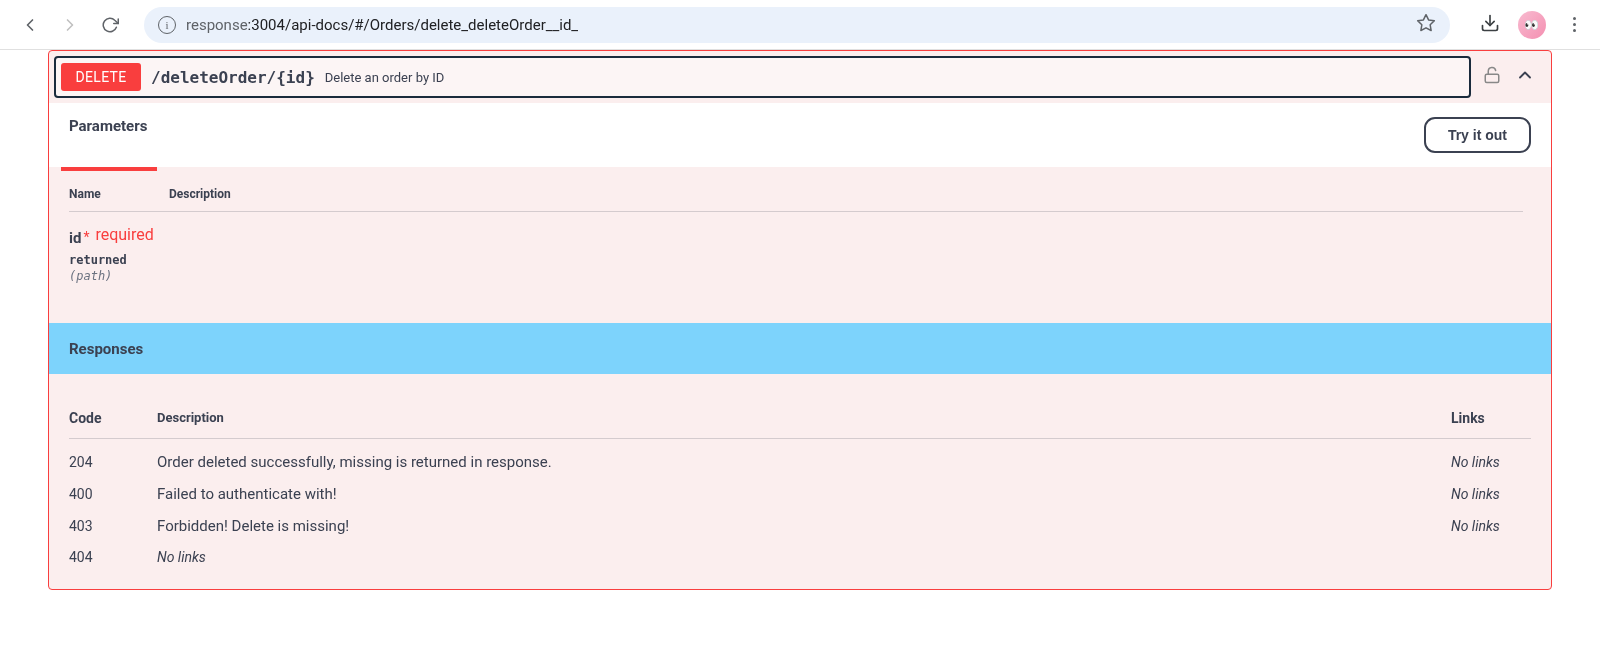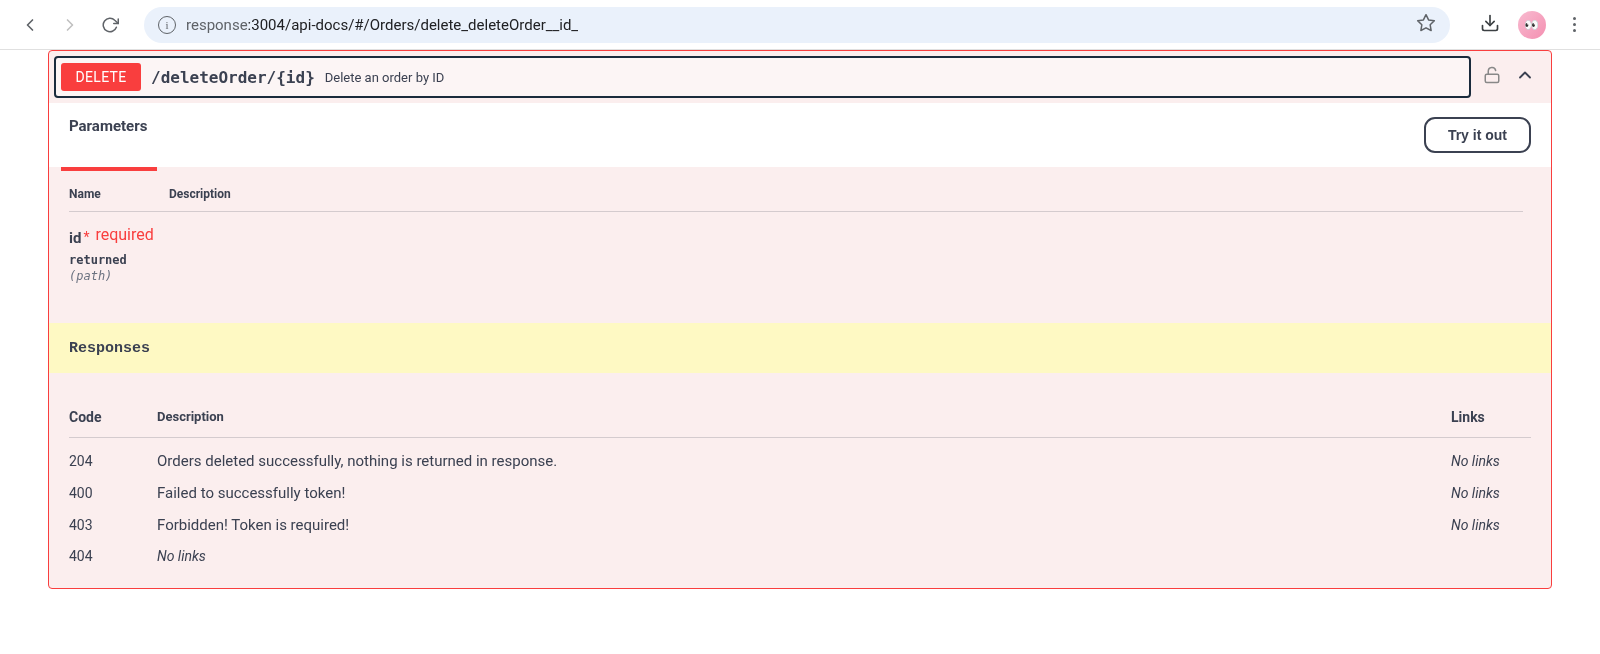--- a/index.html
+++ b/index.html
@@ -48,21 +48,21 @@
     .param-name-line { color: #3b4151; }
     .param-name { font-weight: 700; font-size: 15px; }
     .star { color: #f93e3e; font-size: 14px; margin-left: 2px; position: relative; top: -1px; }
     .required-label { color: #f93e3e; font-size: 16px; margin-left: 2px; position: relative; top: -3px; }
     .param-type { font-family: ui-monospace, Menlo, monospace; font-size: 12px; font-weight: 700; color: #3b4151; margin-top: 6px; }
     .param-in { font-family: ui-monospace, Menlo, monospace; font-style: italic; font-size: 12px; color: #6b7280; margin-top: 2px; }
     .param-desc-cell { flex: 1; }
     .param-desc-text { font-size: 15px; color: #3b4151; margin-bottom: 12px; }
     .param-input { width: 352px; padding: 9px 12px; font-size: 14px; border: 1px solid #d9d9d9; border-radius: 4px; background: #fafafa; color: #666; }
 
-    .responses-header { background: #fef9c3; padding: 16px 20px; font-family: Liberation Mono, monospace; }
+    .responses-header { background: #7dd3fc; padding: 16px 20px; }
     .responses-title { font-size: 15px; font-weight: 700; color: #3b4151; }
 
     .responses-body { padding: 24px 20px 24px 20px; }
     .resp-head { display: flex; border-bottom: 1px solid rgba(59,65,81,0.2); padding-bottom: 12px; margin-top: 12px; }
     .resp-col-code { width: 88px; font-size: 14px; font-weight: 700; color: #3b4151; }
     .resp-col-desc { flex: 1; font-size: 13px; font-weight: 700; color: #3b4151; }
     .resp-col-links { width: 80px; text-align: left; font-size: 14px; font-weight: 700; color: #3b4151; }
     .resp-row { display: flex; padding-top: 14px; align-items: baseline; }
     .resp-code { width: 88px; font-size: 14px; color: #3b4151; }
     .resp-desc { flex: 1; font-size: 15px; color: #3b4151; }
@@ -173,31 +173,31 @@
 
     <div class="responses-body">
       <div class="resp-head">
         <div class="resp-col-code">Code</div>
         <div class="resp-col-desc">Description</div>
         <div class="resp-col-links">Links</div>
       </div>
 
       <div class="resp-row">
         <div class="resp-code">204</div>
-        <div class="resp-desc">Orders deleted successfully, nothing is returned in response.</div>
+        <div class="resp-desc">Order deleted successfully, missing is returned in response.</div>
         <div class="resp-links">No links</div>
       </div>
       <div class="resp-row">
         <div class="resp-code">400</div>
-        <div class="resp-desc">Failed to successfully token!</div>
+        <div class="resp-desc">Failed to authenticate with!</div>
         <div class="resp-links">No links</div>
       </div>
       <div class="resp-row">
         <div class="resp-code">403</div>
-        <div class="resp-desc">Forbidden! Token is required!</div>
+        <div class="resp-desc">Forbidden! Delete is missing!</div>
         <div class="resp-links">No links</div>
       </div>
       <div class="resp-row">
         <div class="resp-code">404</div>
         <div class="resp-links">No links</div>
       </div>
     </div>
 
   </div>
 </div>

